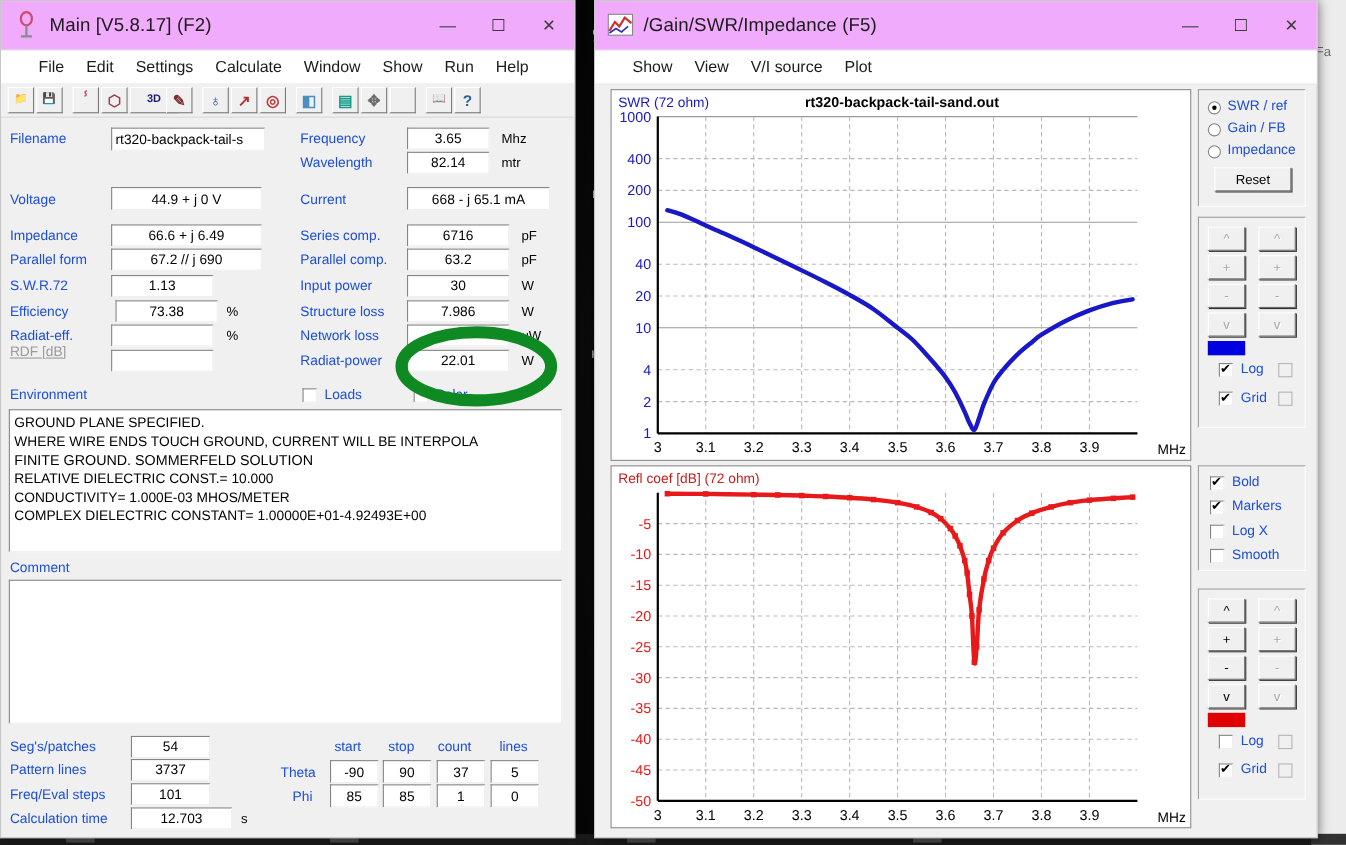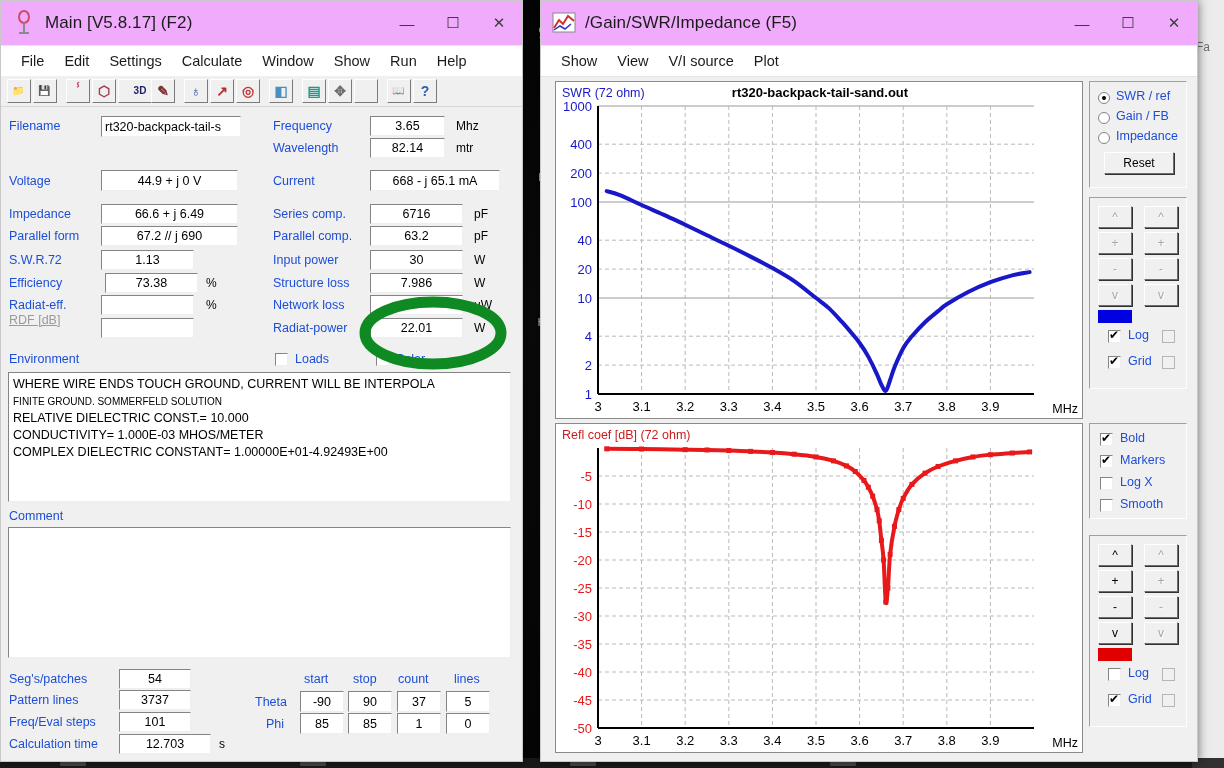--- a/index.html
+++ b/index.html
@@ -29,21 +29,21 @@
   
   .win{position:absolute;background:#f0f0f0;border:1px solid #c8c8c8;
       box-shadow:0 0 10px rgba(0,0,0,.55);}
   .titlebar{height:44px;background:#f0abfc;display:flex;align-items:center;
       border-bottom:1px solid #e7e7e7;}
   .title-ico{width:26px;height:26px;margin-left:10px;margin-right:8px;flex:0 0 auto;}
   .title-txt{font-size:17px;color:#1b1b1b;letter-spacing:.1px;white-space:nowrap;}
   .title-btns{margin-left:auto;display:flex;height:44px;}
   .tbtn{width:46px;height:44px;display:flex;align-items:center;justify-content:center;
       font-size:15px;color:#3c3c3c;}
-  .menubar{height:30px;display:flex;align-items:center;background:#fff;padding-left:10px;
+  .menubar{height:30px;display:flex;align-items:center;background:#fff;padding-left:24px;
       border-bottom:1px solid #e3e3e3;}
   .menu-item{font-size:14.5px;color:#1b1b1b;padding:2px 10px;white-space:nowrap;}
   .raised{background:#f0f0f0;border:1px solid #fff;border-right-color:#7b7b7b;
       border-bottom-color:#7b7b7b;box-sizing:border-box;}
   .grp{border:1px solid #a0a0a0;border-right-color:#fdfdfd;border-bottom-color:#fdfdfd;
       box-sizing:border-box;}
 
   .fld{position:absolute;background:#fff;border:1px solid #848484;
       border-right-color:#efefef;border-bottom-color:#efefef;box-sizing:border-box;
       font-size:12.5px;display:flex;align-items:center;justify-content:center;
@@ -248,22 +248,23 @@
   <div class="fld" style="left:369px;top:317px;width:93px;height:20px;">22.01</div>
   <div class="unit" style="left:473px;top:320px;">W</div>
 
   <div class="cb" style="left:274px;top:352px;"></div>
   <div class="lbl" style="left:294px;top:351px;">Loads</div>
   <div class="cb" style="left:375px;top:352px;"></div>
   <div class="lbl" style="left:395px;top:351px;">Polar</div>
 
   <div class="lbl" style="left:8px;top:351px;">Environment</div>
   <div class="fld" id="env-box" style="left:7px;top:371px;width:503px;height:130px;display:block;padding:3px 4px;">
+      <div style="font-size: 12.5px; line-height: 17px; white-space: nowrap;">GROUND PLANE SPECIFIED.</div>
       <div style="font-size: 12.5px; line-height: 17px; white-space: nowrap;">WHERE WIRE ENDS TOUCH GROUND, CURRENT WILL BE INTERPOLA</div>
-      <div style="font-size: 10px; line-height: 17px; white-space: nowrap;">FINITE GROUND.  SOMMERFELD SOLUTION</div>
+      <div style="font-size: 13px; line-height: 17px; white-space: nowrap;">FINITE GROUND.  SOMMERFELD SOLUTION</div>
       <div style="font-size: 12.5px; line-height: 17px; white-space: nowrap;">RELATIVE DIELECTRIC CONST.= 10.000</div>
       <div style="font-size: 12.5px; line-height: 17px; white-space: nowrap;">CONDUCTIVITY= 1.000E-03 MHOS/METER</div>
       <div style="font-size: 12.5px; line-height: 17px; white-space: nowrap;">COMPLEX DIELECTRIC CONSTANT= 1.00000E+01-4.92493E+00</div>
     </div>
 
   <div class="lbl" style="left:8px;top:508px;">Comment</div>
   <div class="fld left" style="left:7px;top:526px;width:503px;height:131px;align-items:flex-start;padding:4px;"></div>
 
   <div class="lbl" style="left:8px;top:671px;">Seg's/patches</div>
   <div class="fld" style="left:118px;top:668px;width:72px;height:20px;">54</div>

